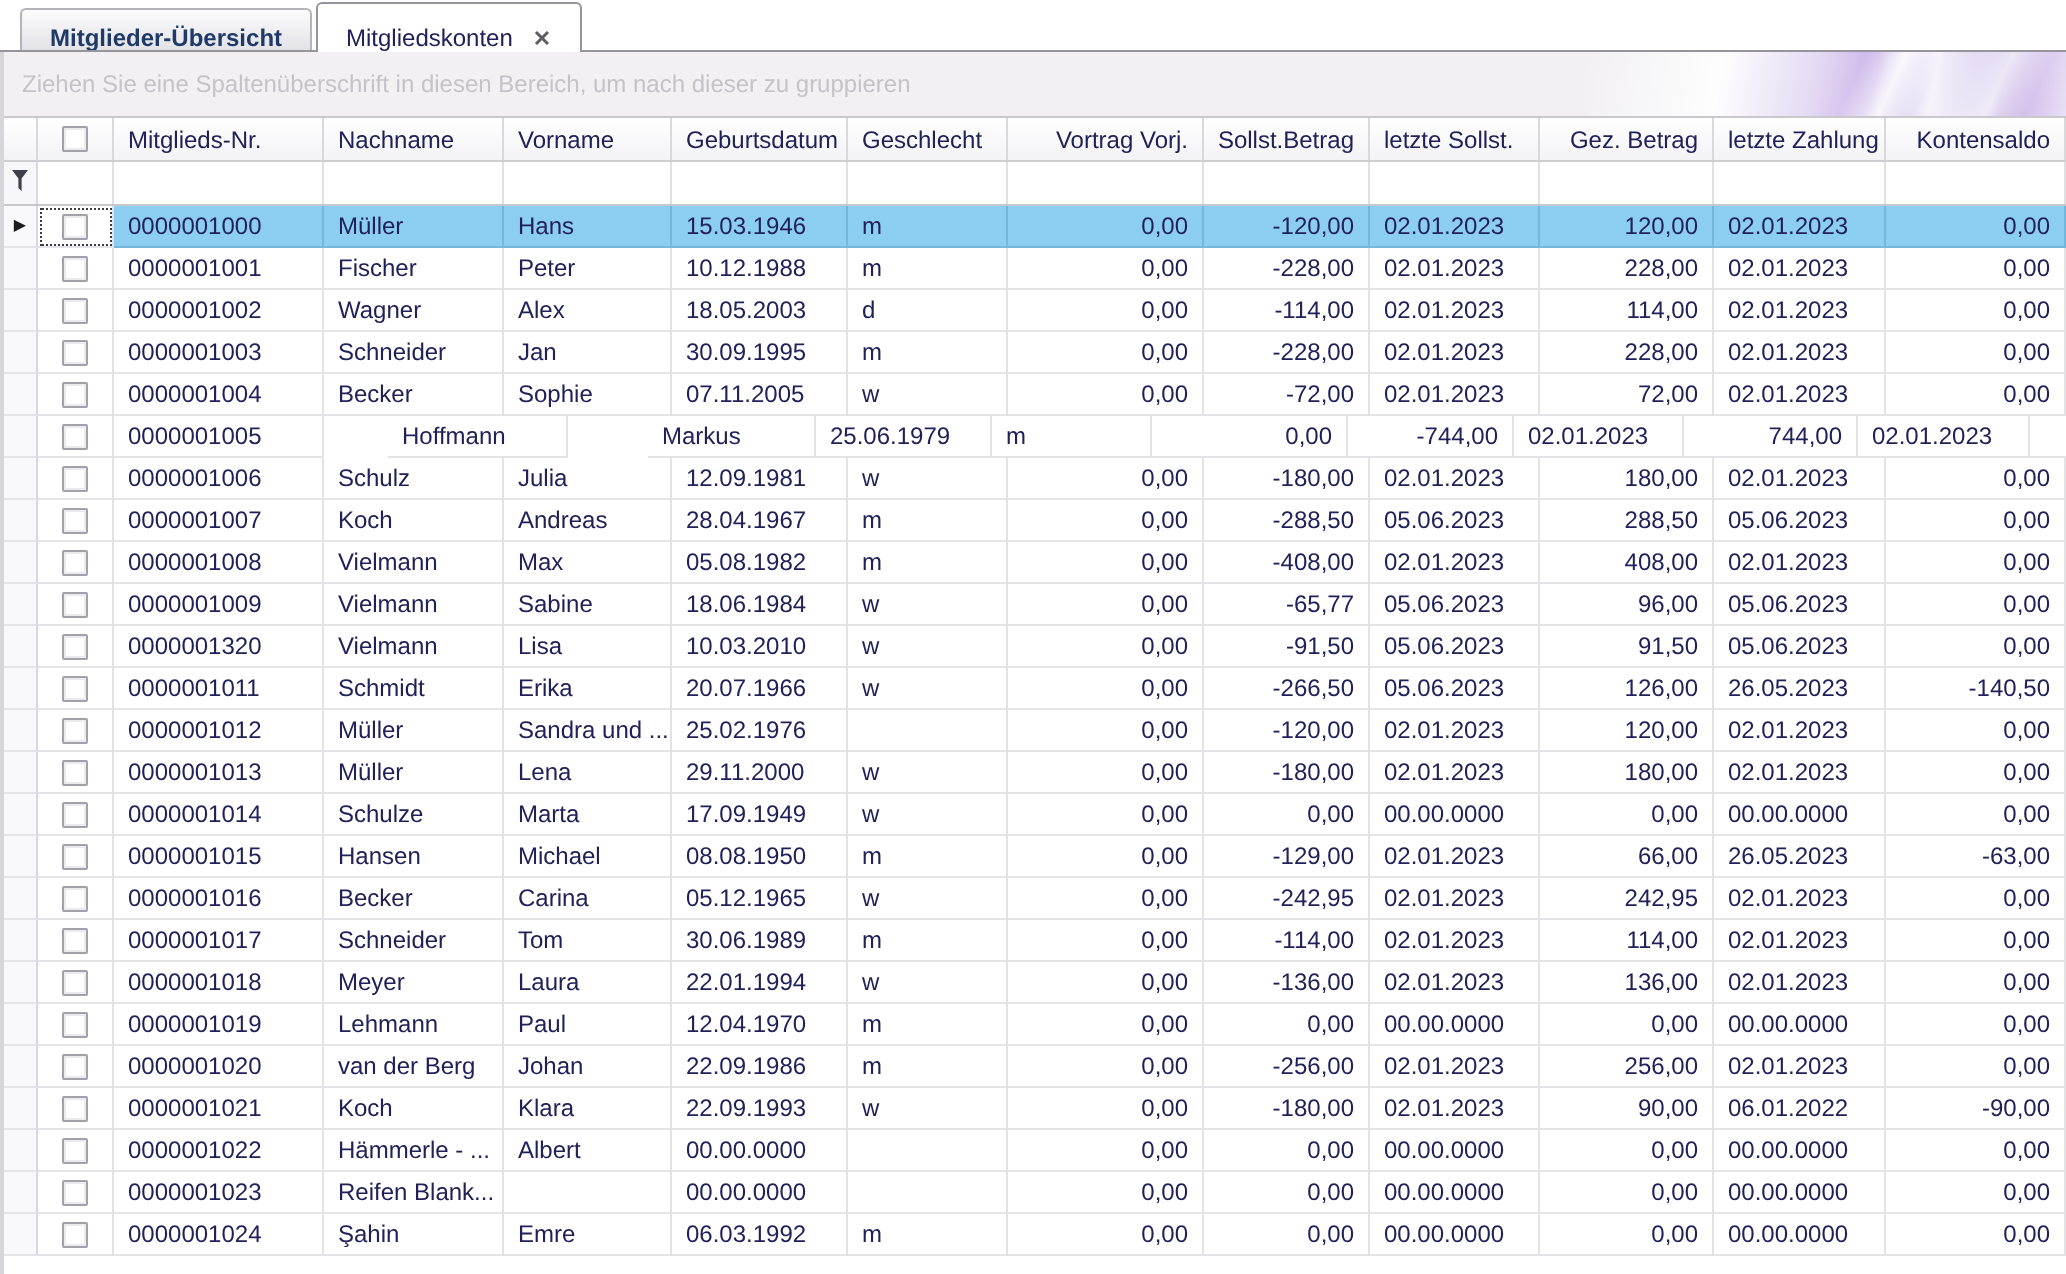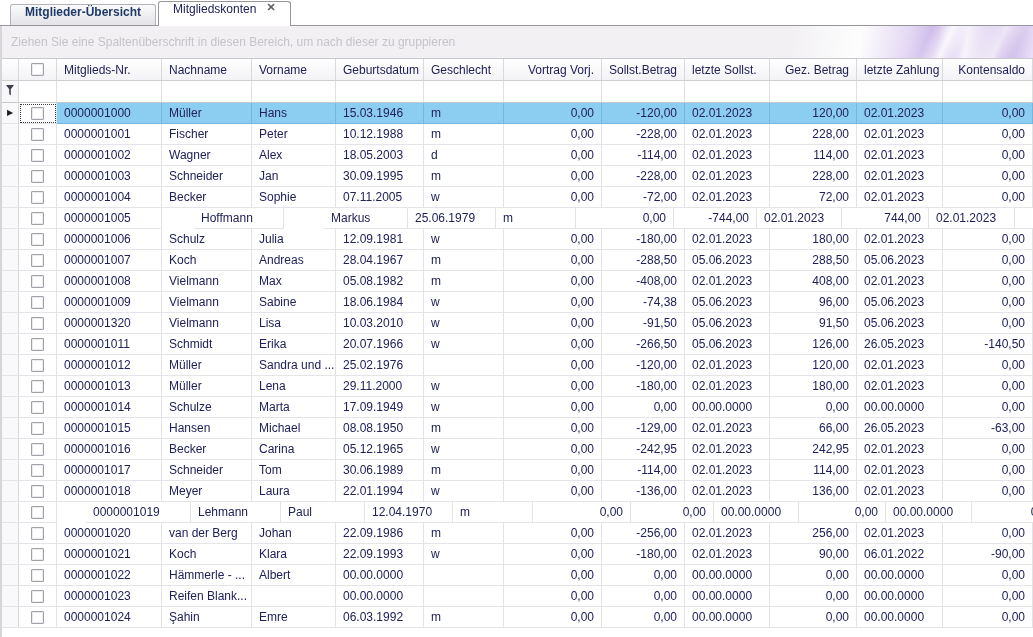--- a/index.html
+++ b/index.html
@@ -19,21 +19,21 @@
     align-items: flex-end;
     padding-left: 10px;
     position: relative;
     background: #ffffff;
   }
   .tabstrip::after {
     content: ""; position: absolute; left: 0; right: 0; bottom: 0;
     height: 1px; background: #96959b;
   }
   .tab {
-    display: flex; align-items: flex-start;
+    display: flex; align-items: flex-end;
     padding: 0 14px;
     white-space: nowrap;
     border: 1px solid #b4b3b9;
     border-bottom: none;
     border-radius: 3px 3px 0 0;
     cursor: default;
   }
   .tab.inactive {
     height: 22px;
     background: linear-gradient(#fbfbfc, #e2e1e6);
@@ -369,21 +369,21 @@
             <div class="ind-cell"></div>
             <div class="cb-cell">
               <div class="checkbox"></div>
             </div>
             <div class="cell" style="width: 105px;">0000001009</div>
             <div class="cell" style="width: 90px;">Vielmann</div>
             <div class="cell" style="width: 84px;">Sabine</div>
             <div class="cell" style="width: 88px;">18.06.1984</div>
             <div class="cell" style="width: 80px;">w</div>
             <div class="cell right" style="width: 98px;">0,00</div>
-            <div class="cell right" style="width: 83px;">-74,38</div>
+            <div class="cell right" style="width: 83px;">-65,77</div>
             <div class="cell" style="width: 85px;">05.06.2023</div>
             <div class="cell right" style="width: 87px;">96,00</div>
             <div class="cell" style="width: 86px;">05.06.2023</div>
             <div class="cell right" style="width: 90px;">0,00</div>
           </div>
           <div class="grid-row data-row">
             <div class="ind-cell"></div>
             <div class="cb-cell">
               <div class="checkbox"></div>
             </div>
@@ -533,21 +533,21 @@
             <div class="cell" style="width: 85px;">02.01.2023</div>
             <div class="cell right" style="width: 87px;">136,00</div>
             <div class="cell" style="width: 86px;">02.01.2023</div>
             <div class="cell right" style="width: 90px;">0,00</div>
           </div>
           <div class="grid-row data-row">
             <div class="ind-cell"></div>
             <div class="cb-cell">
               <div class="checkbox"></div>
             </div>
-            <div class="cell" style="width: 105px; margin-left: 29px;">0000001019</div>
+            <div class="cell" style="width: 105px;">0000001019</div>
             <div class="cell" style="width: 90px;">Lehmann</div>
             <div class="cell" style="width: 84px;">Paul</div>
             <div class="cell" style="width: 88px;">12.04.1970</div>
             <div class="cell" style="width: 80px;">m</div>
             <div class="cell right" style="width: 98px;">0,00</div>
             <div class="cell right" style="width: 83px;">0,00</div>
             <div class="cell" style="width: 85px;">00.00.0000</div>
             <div class="cell right" style="width: 87px;">0,00</div>
             <div class="cell" style="width: 86px;">00.00.0000</div>
             <div class="cell right" style="width: 90px;">0,00</div>

